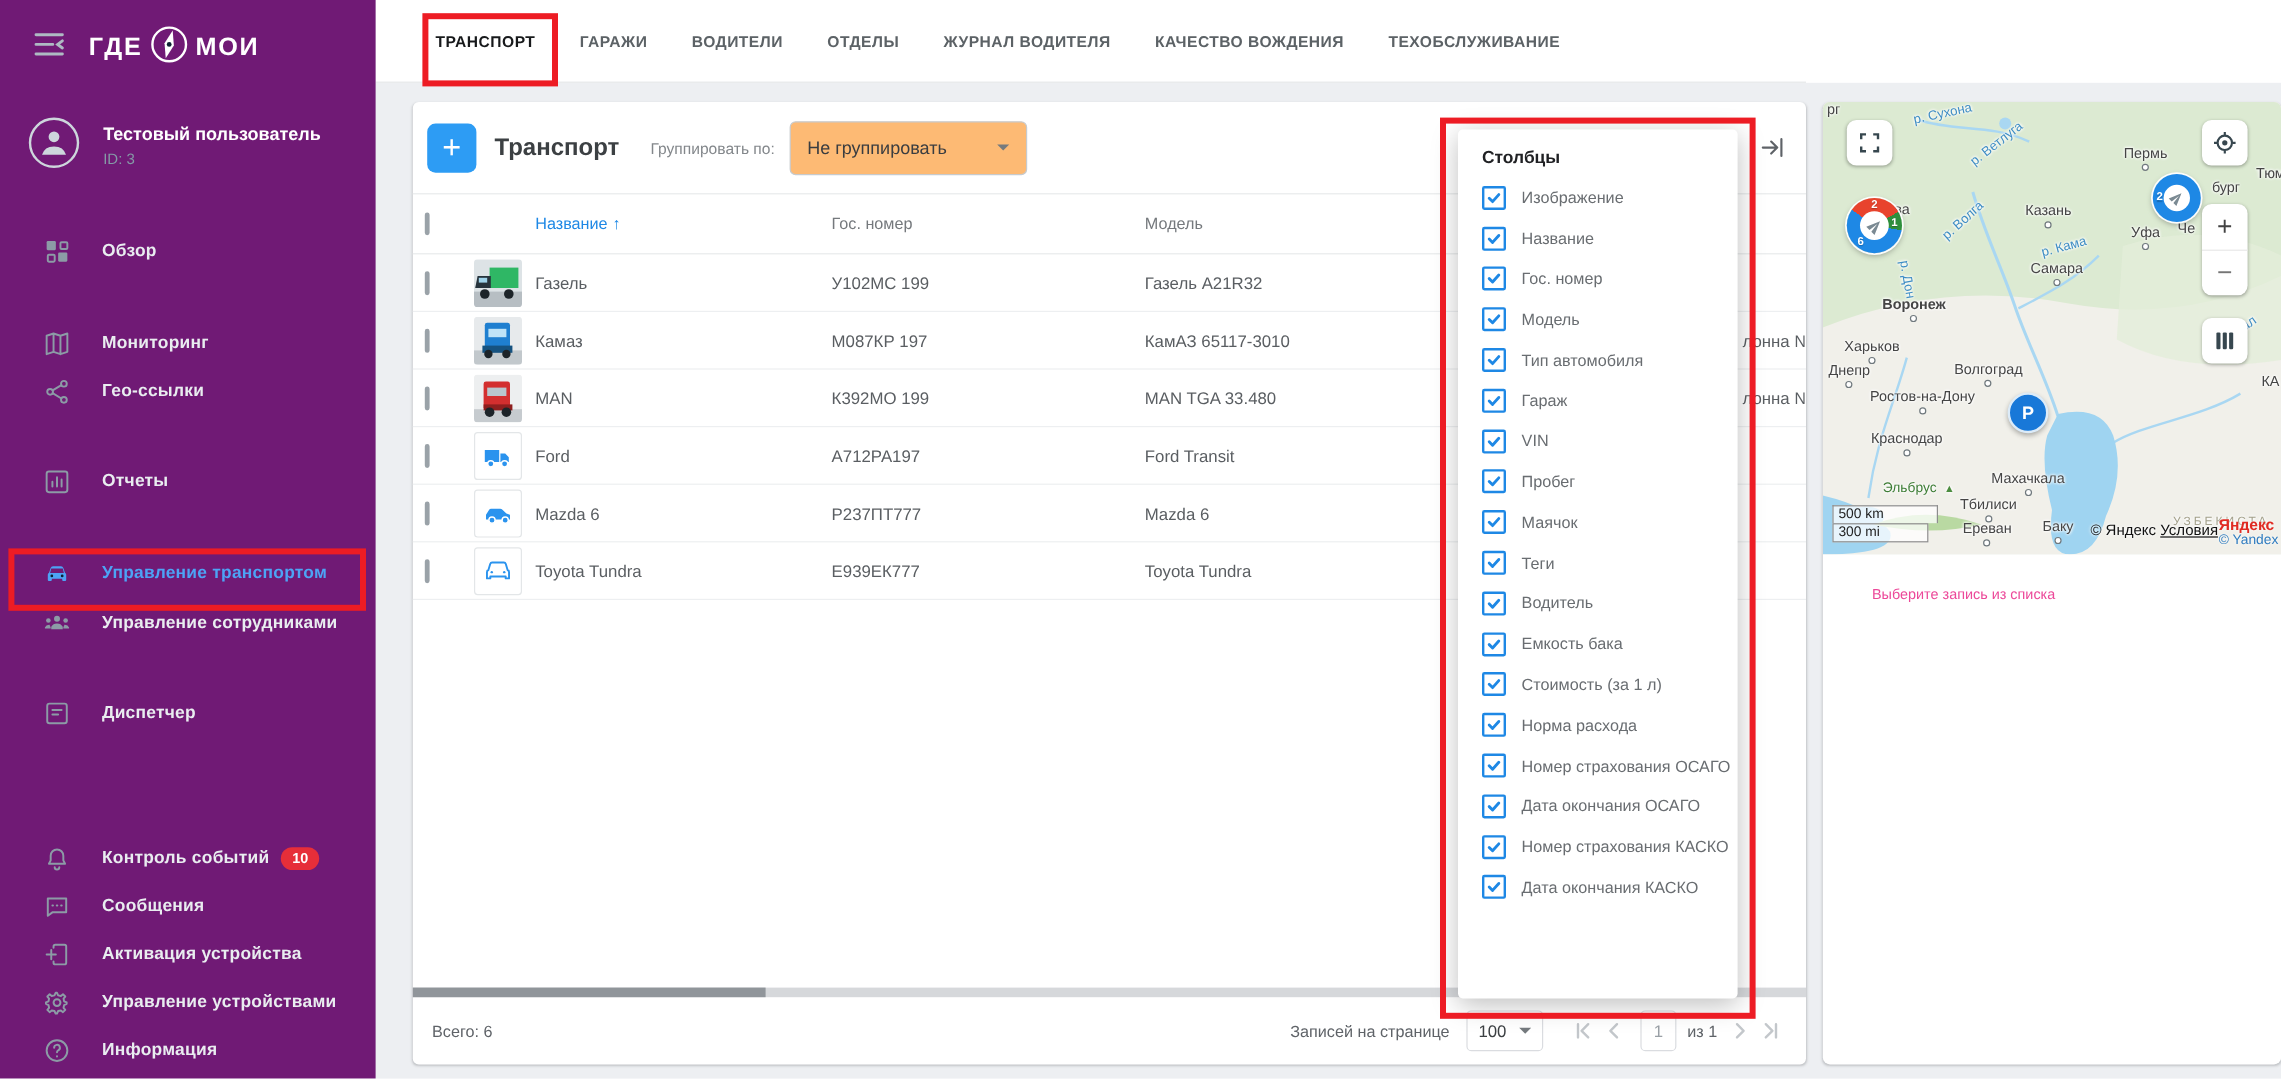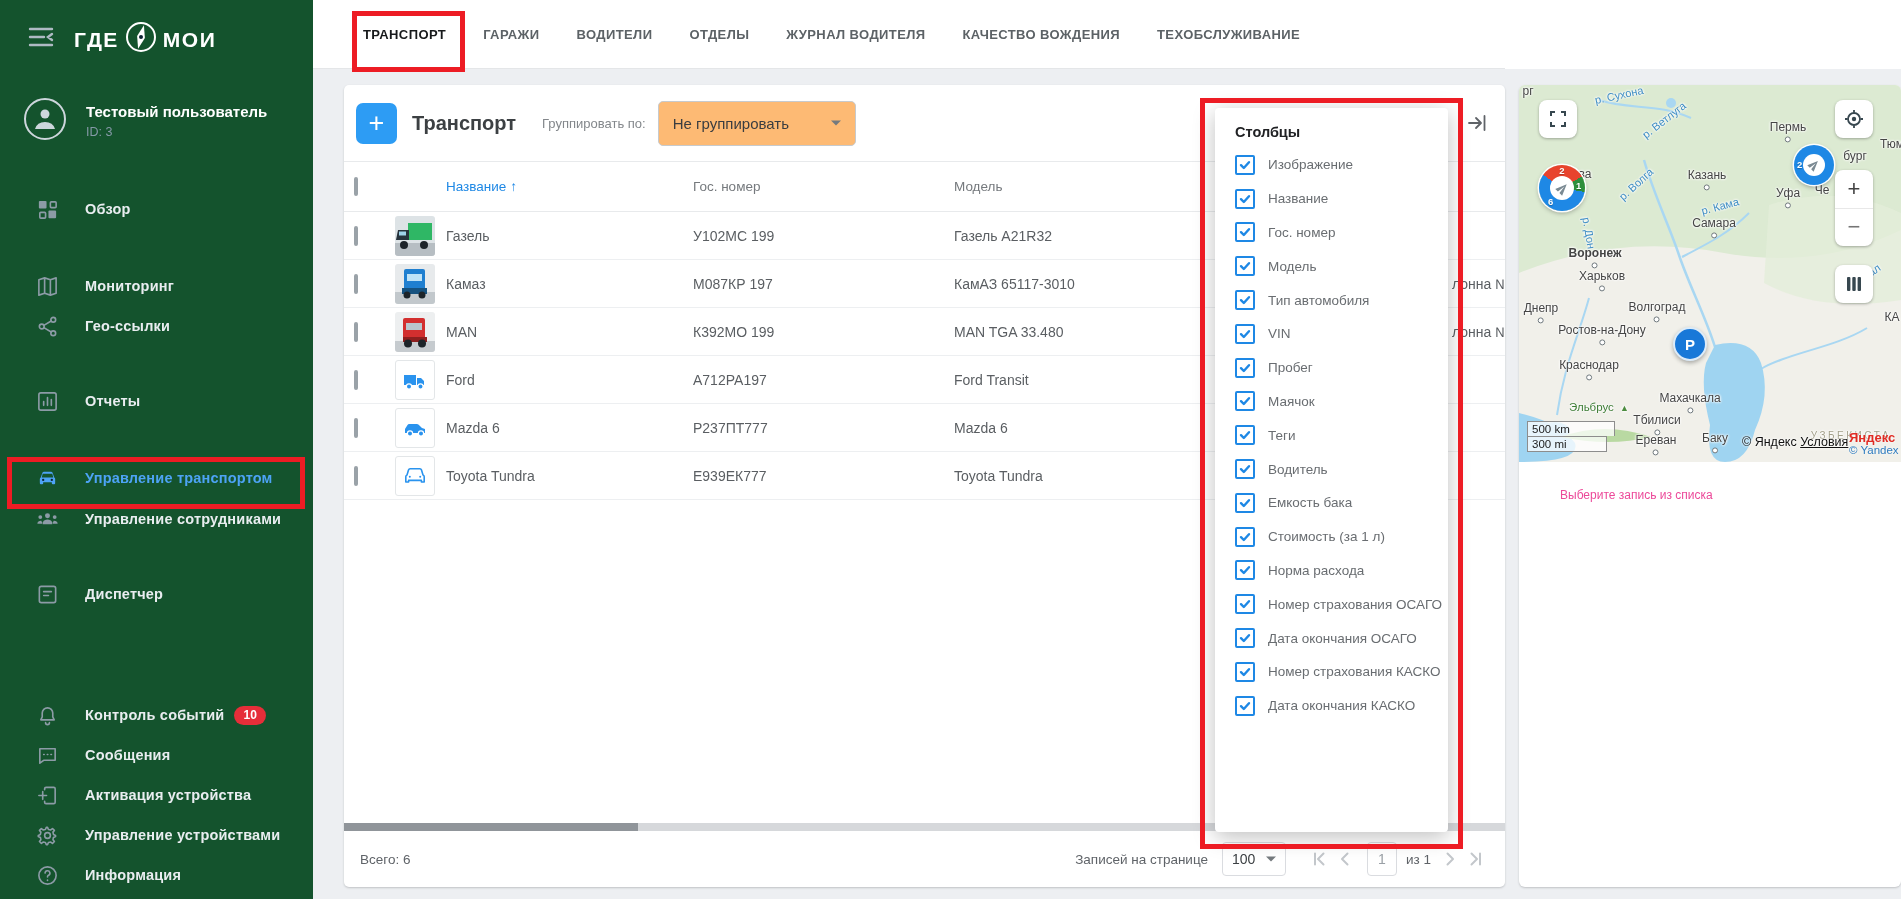--- a/index.html
+++ b/index.html
@@ -1,19 +1,19 @@
 <!DOCTYPE html>
 <html><head>
 <meta charset="utf-8">
 <style>
   html,body{margin:0;padding:0}
   .app{position:relative;width:1901px;height:899px;background:#edeff2;overflow:hidden;
        font-family:"Liberation Sans","DejaVu Sans",sans-serif;-webkit-font-smoothing:antialiased}
   
-  .sidebar{position:absolute;left:0;top:0;width:313px;height:899px;background:#14532d;z-index:2}
+  .sidebar{position:absolute;left:0;top:0;width:313px;height:899px;background:#701a75;z-index:2}
   .menu-toggle{position:absolute;left:28px;top:26px;width:26px;height:22px;cursor:pointer;color:#aebac3}
   .logo{position:absolute;left:74px;top:20px;display:flex;align-items:center;gap:5px;color:#fff;
         font-size:21px;font-weight:700;letter-spacing:1.5px}
   .user{position:absolute;left:22px;top:96px;display:flex;align-items:center;gap:18px;cursor:pointer}
   .user-name{font-size:15px;font-weight:700;color:#fff}
   .user-id{font-size:12.5px;color:#8599a7;margin-top:5px}
   .sitem{position:absolute;left:0;width:313px;height:40px;display:flex;align-items:center;
          padding-left:36px;box-sizing:border-box;cursor:pointer}
   .sitem svg{width:23px;height:23px;flex:none;stroke:#8c9ba6;fill:none;stroke-width:1.7;stroke-linecap:round;stroke-linejoin:round}
   .sitem .filled{fill:#8c9ba6;stroke:none}
@@ -477,20 +477,28 @@
 
       <div class="cp-item">
         <span class="cb-blue">
           <svg width="12" height="12" viewBox="0 0 12 12">
             <path d="M2 6.2 L4.8 9 L10 3.2"></path>
           </svg>
         </span>
         <span class="cp-label">Тип автомобиля</span>
       </div>
 
+      <div class="cp-item">
+        <span class="cb-blue">
+          <svg width="12" height="12" viewBox="0 0 12 12">
+            <path d="M2 6.2 L4.8 9 L10 3.2"></path>
+          </svg>
+        </span>
+        <span class="cp-label">Гараж</span>
+      </div>
 
       <div class="cp-item">
         <span class="cb-blue">
           <svg width="12" height="12" viewBox="0 0 12 12">
             <path d="M2 6.2 L4.8 9 L10 3.2"></path>
           </svg>
         </span>
         <span class="cp-label">VIN</span>
       </div>
 
@@ -688,21 +696,21 @@
         <div class="mlabel" style="left: 76px; top: 173px; font-weight: bold;">
           <span>Воронеж</span>
           <span class="dot"></span>
         </div>
 
         <div class="mlabel river" style="left: 345px; top: 192px; transform: translate(-50%, -50%) rotate(-35deg);">
           <span>р. Урал</span>
           
         </div>
 
-        <div class="mlabel" style="left: 41px; top: 196px; margin-left: 42px;">
+        <div class="mlabel" style="left: 41px; top: 208px;">
           <span>Харьков</span>
           <span class="dot"></span>
         </div>
 
         <div class="mlabel" style="left: 138px; top: 227px;">
           <span>Волгоград</span>
           <span class="dot"></span>
         </div>
 
         <div class="mlabel" style="left: 22px; top: 228px;">

